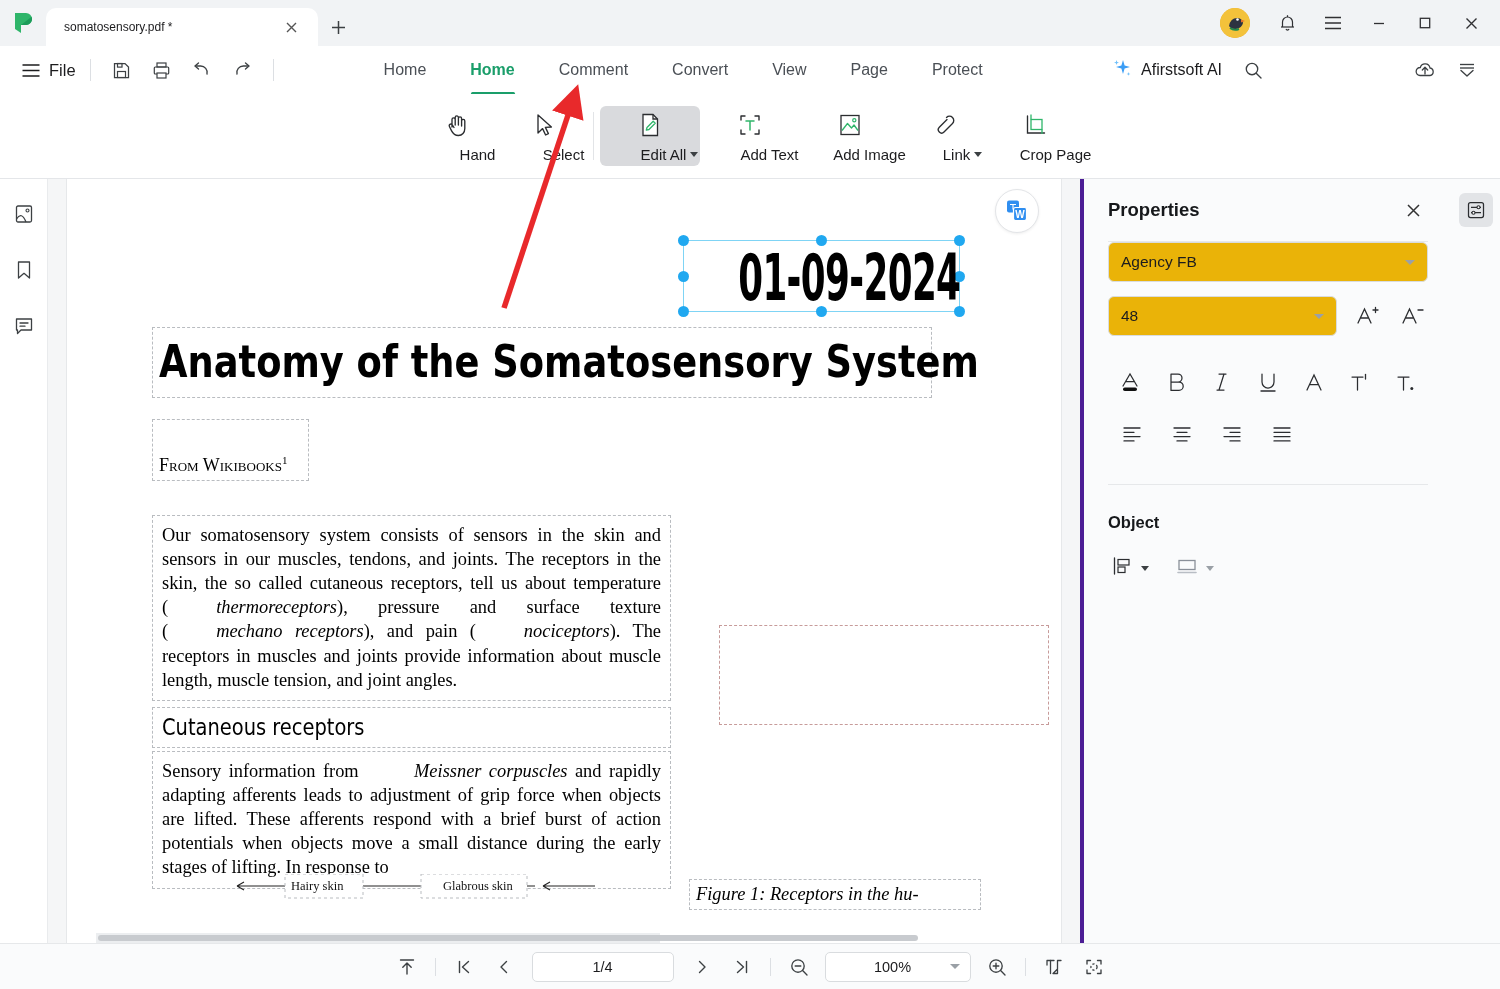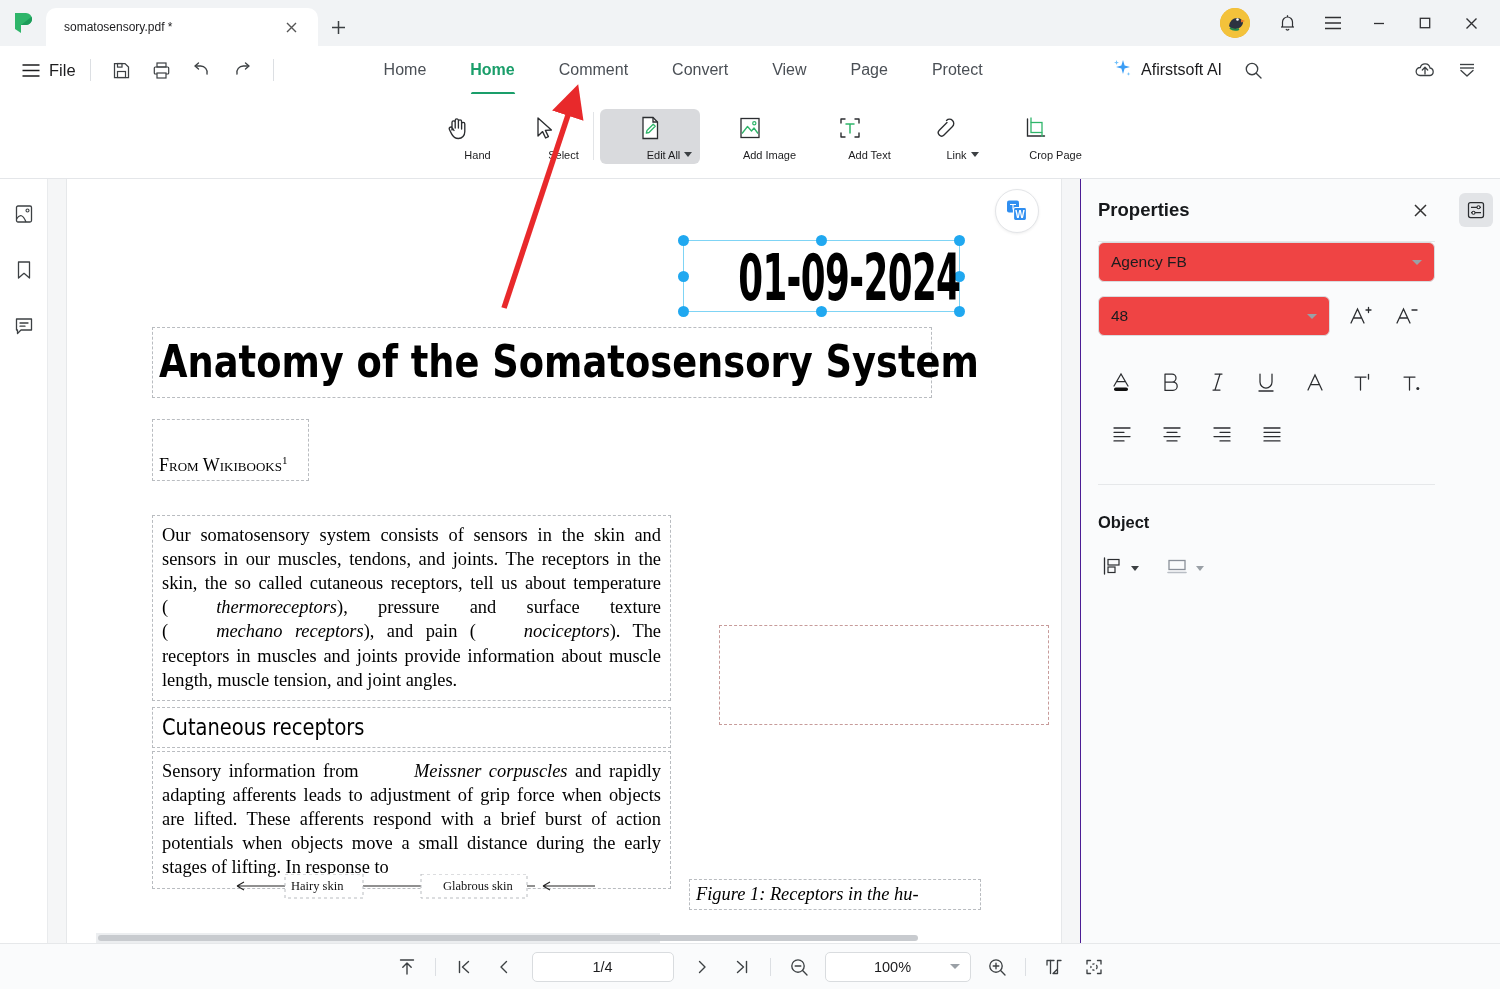--- a/index.html
+++ b/index.html
@@ -50,21 +50,21 @@
   .ai-btn { display:flex; align-items:center; gap:8px; font-size:16px; color:#1c1c1e; padding: 4px 8px; }
   .mr-ico { width:38px; height:38px; display:flex; align-items:center; justify-content:center; color:#3c4043;}
 
   
   .ribbon { height: 84px; flex:0 0 84px; display:flex; align-items:center; justify-content:center; background:#fff; position:relative; }
   .ribbon-inner { display:flex; align-items:flex-start; gap: 0px; }
   .rb-item { width: 86px; display:flex; flex-direction:column; align-items:center; gap:6px; padding: 4px 0 3px; border-radius:6px;}
   .rb-item.wide { width: 100px; }
   .rb-item.selected { background:#d9dadd; }
   .rb-ico { height: 30px; display:flex; align-items:center; justify-content:center; color:#2b2d30; }
-  .rb-label { font-size: 11px; color:#1c1c1e; display:flex; align-items:center; gap:4px; white-space:nowrap;padding-left:40px;}
+  .rb-label { font-size: 15px; color:#1c1c1e; display:flex; align-items:center; gap:4px; white-space:nowrap;padding-left:40px;}
   .rb-sep { width:1px; height:48px; background:#e2e4e7; margin: 0 6px; align-self:center;}
   .caret { width:0;height:0;border-left:4.5px solid transparent;border-right:4.5px solid transparent;border-top:5px solid #3c4043;}
 
   
   .body-area { flex: 1 1 auto; display:flex; min-height:0; background:#f5f6f7; border-top:1px solid #e4e6e9;}
   .left-rail { width: 48px; flex:0 0 48px; background:#fff; display:flex; flex-direction:column; align-items:center; padding-top: 18px; gap: 22px; border-right:1px solid #e9ebed;}
   .rail-ico { width: 34px; height:34px; display:flex; align-items:center; justify-content:center; color:#3c4043; border-radius:6px;}
 
   .doc-scroll { flex:1 1 auto; background:#f5f6f7; display:flex; justify-content:center; overflow:hidden; position:relative; padding-top: 0px;}
   .page {
@@ -109,28 +109,28 @@
   .figcap-box { position:absolute; left: 622px; top: 700px; width: 292px; border:1px dashed #b9bcc0; padding: 4px 6px;}
   .figcap { font-family:"Liberation Serif", serif; font-style: italic; font-size: 18.4px; color:#000; text-align: justify;}
 
   .trans-btn {
     position:absolute; right: 22px; top: 10px; width: 44px; height:44px; border-radius:50%;
     background:#fff; border:1px solid #e3e5e8; display:flex; align-items:center; justify-content:center;
     box-shadow: 0 1px 3px rgba(0,0,0,.07);
   }
 
   
-  .props { width: 372px; flex:0 0 372px; background:#fafbfc; border-left:1px solid #4c1d95; padding: 0 17px; position:relative;}
+  .props { width: 372px; flex:0 0 372px; background:#fafbfc; border-left:4px solid #4c1d95; padding: 0 24px; position:relative;}
   .props-head { display:flex; align-items:center; height: 62px; }
   .props-title { font-size: 18.5px; font-weight:700; color:#16181b; }
   .props-close { margin-left:auto; width:30px;height:30px;display:flex;align-items:center;justify-content:center;color:#333;}
   .props-div { height:1px; background:#e6e8ea; }
   .props-sec-title { font-size: 16.5px; font-weight:700; color:#16181b; margin: 28px 0 16px; }
   .select-box {
-    height: 40px; border:1px solid #d9dcdf; border-radius:6px; background:#ef4444;
+    height: 40px; border:1px solid #d9dcdf; border-radius:6px; background:#eab308;
     display:flex; align-items:center; padding: 0 12px; font-size: 15.5px; color:#1c1c1e; position:relative;
   }
   .select-box .dc { margin-left:auto; width:0;height:0;border-left:5px solid transparent;border-right:5px solid transparent;border-top:5.5px solid #9aa0a6;}
   .size-row { display:flex; align-items:center; gap: 14px; margin-top: 14px;}
   .size-row .select-box { width: 232px; }
   .sz-btn { width: 32px; height:32px; display:flex; align-items:center; justify-content:center; color:#2b2d30;}
   .fmt-row { display:flex; align-items:center; gap: 2px; margin-top: 26px; }
   .fmt-btn { width: 48px; height: 40px; display:flex; align-items:center; justify-content:center; color:#2b2d30; border-radius:5px;}
   .align-row { display:flex; align-items:center; gap: 2px; margin-top: 12px;}
   .props-div2 { height:1px; background:#e6e8ea; margin-top: 30px; }
@@ -336,36 +336,36 @@
         </span>
         <span class="rb-label">
           <span>Edit All</span>
           <span class="caret"></span>
         </span>
       </div>
 
       <div class="rb-item wide">
         <span class="rb-ico">
           <svg width="28" height="28" viewBox="0 0 28 28">
+            <path d="M5 9 V5 H9 M19 5 H23 V9 M23 19 V23 H19 M9 23 H5 V19" stroke="#2b2d30" stroke-width="1.4" fill="none" stroke-linecap="round" stroke-linejoin="round"></path>
+            <path d="M10 10 H18 M14 10 V19" stroke="#2fb56a" stroke-width="1.5" stroke-linecap="round"></path>
+          </svg>
+        </span>
+        <span class="rb-label">Add Text</span>
+      </div>
+
+      <div class="rb-item wide">
+        <span class="rb-ico">
+          <svg width="28" height="28" viewBox="0 0 28 28">
             <rect x="5" y="4.5" width="18" height="19" stroke="#2b2d30" stroke-width="1.3" fill="#fff"></rect>
             <path d="M6 19.5 L11.5 12.5 L15.5 17 L18 14 L22 19.5" stroke="#2fb56a" stroke-width="1.3" fill="none" stroke-linejoin="round"></path>
             <circle cx="18.3" cy="9.3" r="1.6" stroke="#2fb56a" stroke-width="1.2" fill="none"></circle>
           </svg>
         </span>
         <span class="rb-label">Add Image</span>
-      </div>
-
-      <div class="rb-item wide">
-        <span class="rb-ico">
-          <svg width="28" height="28" viewBox="0 0 28 28">
-            <path d="M5 9 V5 H9 M19 5 H23 V9 M23 19 V23 H19 M9 23 H5 V19" stroke="#2b2d30" stroke-width="1.4" fill="none" stroke-linecap="round" stroke-linejoin="round"></path>
-            <path d="M10 10 H18 M14 10 V19" stroke="#2fb56a" stroke-width="1.5" stroke-linecap="round"></path>
-          </svg>
-        </span>
-        <span class="rb-label">Add Text</span>
       </div>
 
       <div class="rb-item">
         <span class="rb-ico">
           <svg width="28" height="28" viewBox="0 0 28 28">
             <path d="M17.5 6.5 a4.2 4.2 0 0 1 6 6 L15 21 a3.3 3.3 0 0 1 -4.7 -4.7 L18 8.6" stroke="#2b2d30" stroke-width="1.35" fill="none" stroke-linecap="round"></path>
             <path d="M11.5 8 a4 4 0 0 0 -5.7 5.7 L9 17" stroke="#2b2d30" stroke-width="1.35" fill="none" stroke-linecap="round" opacity="0"></path>
           </svg>
         </span>
         <span class="rb-label">

